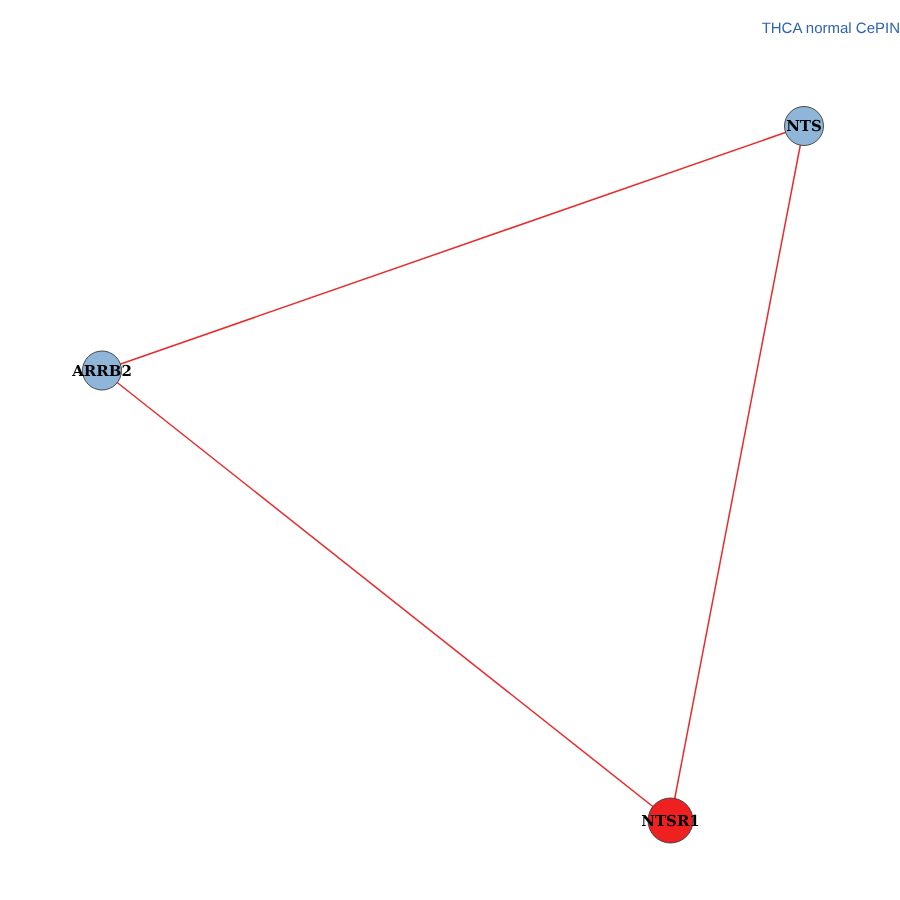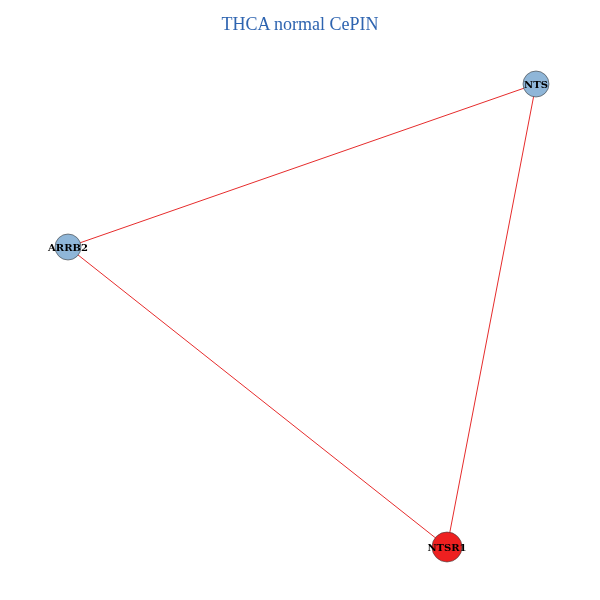--- a/index.html
+++ b/index.html
@@ -13,24 +13,23 @@
     height: 600px;
     background: #ffffff;
     font-family: "Liberation Sans", sans-serif;
     overflow: hidden;
   }
   .plot-title {
     position: absolute;
     top: 14px;
     left: 0;
     width: 100%;
-    text-align: center;
-    font-size: 18px;
+    text-align: right;
+    font-size: 10px;
     font-weight: normal;
-    font-family: Liberation Serif, serif;
   }
   .network-svg {
     position: absolute;
     left: 0;
     top: 0;
   }
   .node-label {
     font-family: "DejaVu Serif", serif;
     font-size: 10px;
     font-weight: bold;

